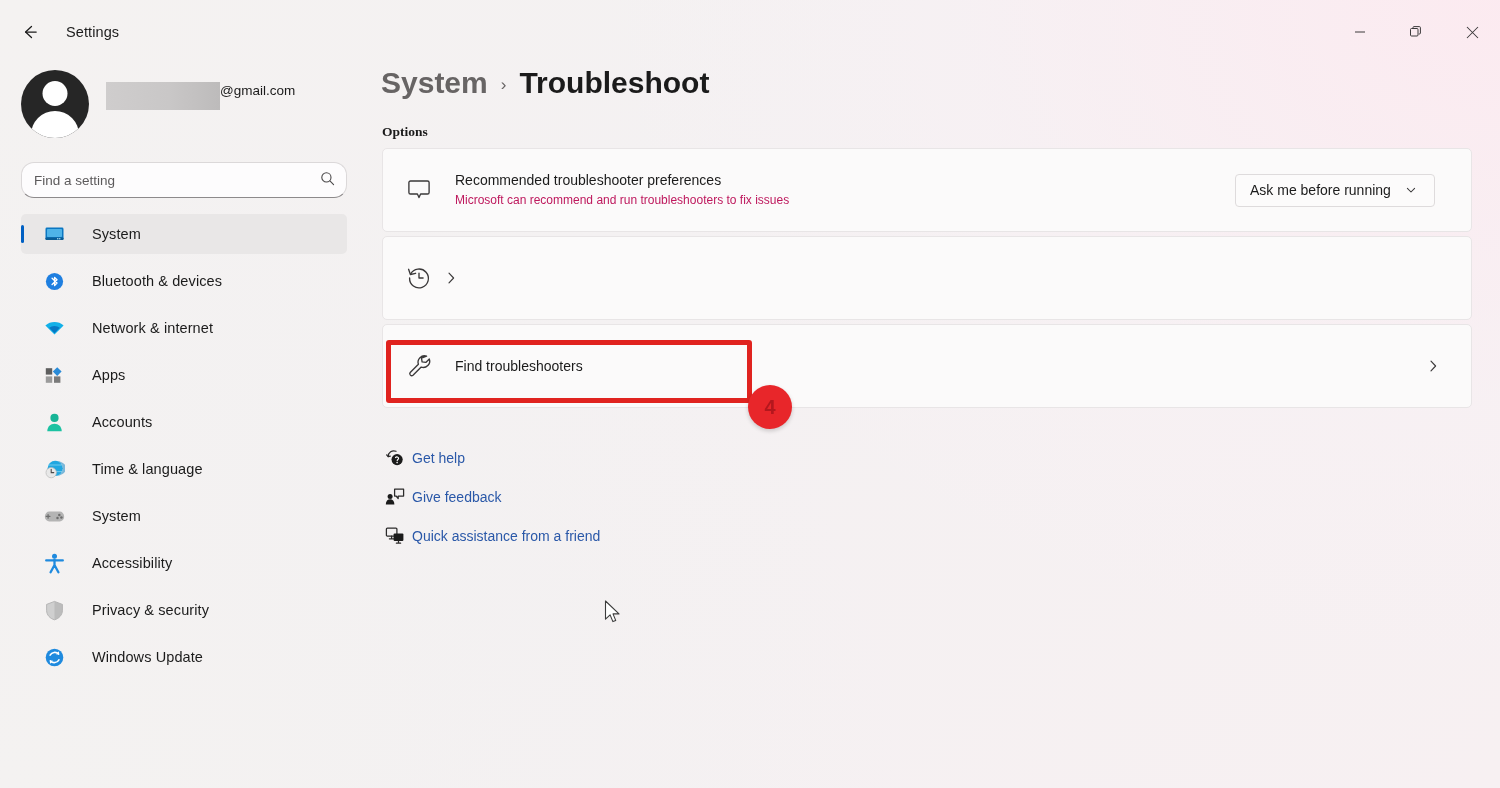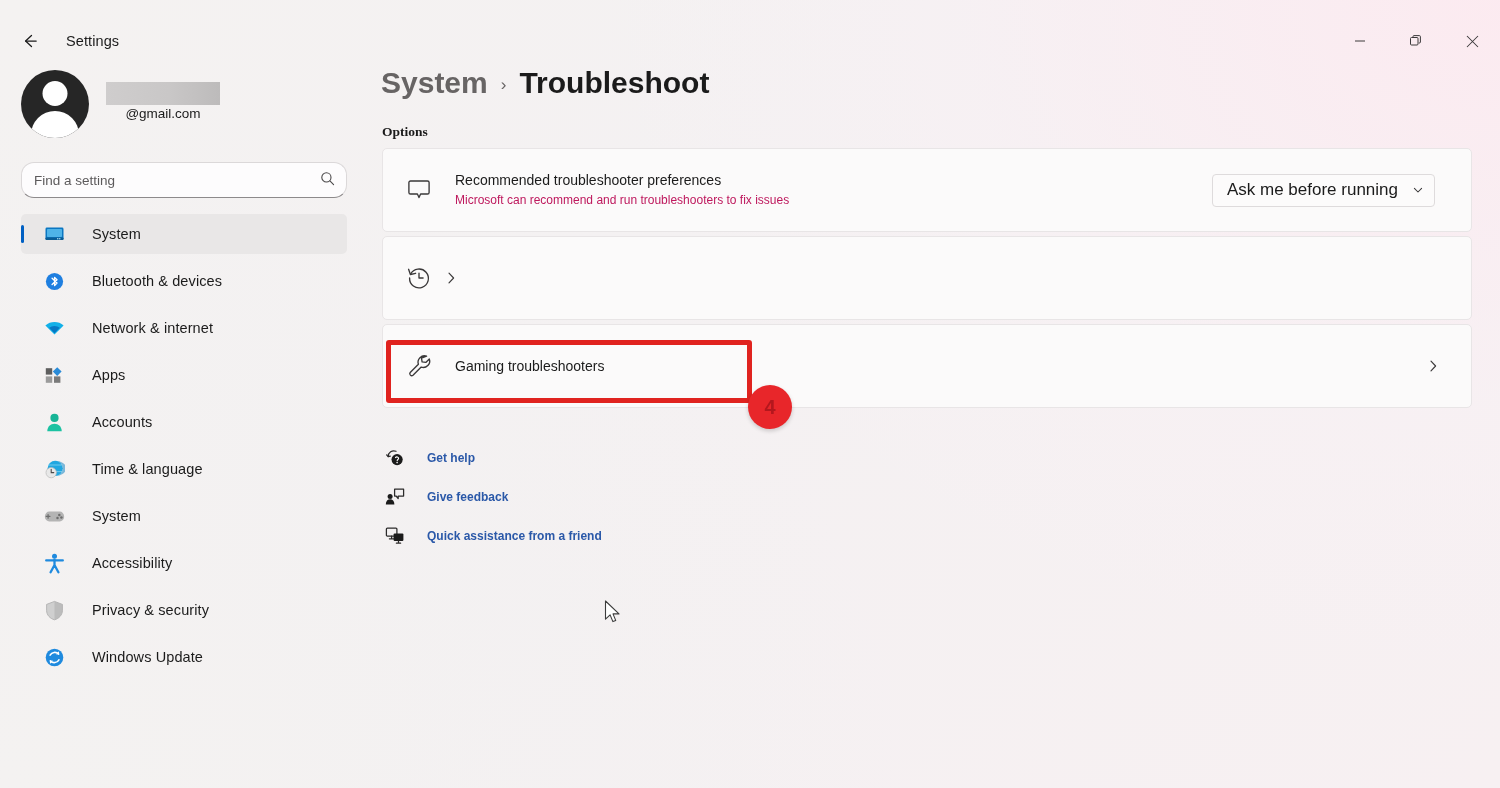--- a/index.html
+++ b/index.html
@@ -25,21 +25,21 @@
     background:
       radial-gradient(1200px 900px at 100% 0%, rgba(252,234,240,0.95) 0%, rgba(248,240,244,0.55) 45%, rgba(243,241,241,0) 75%),
       radial-gradient(900px 700px at 0% 100%, rgba(244,242,241,1) 0%, rgba(243,241,241,0.6) 60%, rgba(243,241,241,0) 100%),
       linear-gradient(135deg, #f4f2f1 0%, #f4f1f2 40%, #f7f0f2 100%);
     overflow: hidden;
   }
 
   
   #titlebar {
     position: absolute;
-    top: 13px; left: 0;
+    top: 4px; left: 0;
     width: 1500px;
     height: 56px;
     display: flex;
     align-items: center;
   }
 
   .back-btn {
     width: 40px; height: 34px;
     margin-left: 10px;
     display: flex; align-items: center; justify-content: center;
@@ -106,24 +106,23 @@
     position: absolute;
     left: 50%; top: 41px;
     transform: translateX(-50%);
     width: 48px; height: 42px;
     border-radius: 24px 24px 0 0;
     background: #fff;
   }
   .account-text {
     margin-left: 17px;
     display: flex;
-    align-items: center;
+    align-items: flex-start;
     position: relative;
     height: 40px;
-    flex-direction: column;
   }
   .redacted {
     display: inline-block;
     width: 114px;
     height: 28px;
     background: linear-gradient(90deg, #cfcdcd 0%, #c9c7c7 55%, #bdbbbb 100%);
     position: relative;
     top: -2px;
   }
   .email-domain {
@@ -279,21 +278,21 @@
     background: #fcfbfb;
     border: 1px solid #dedbdc;
     border-radius: 4px;
     display: flex;
     align-items: center;
     padding: 0 10px 0 14px;
     margin-right: 16px;
     cursor: default;
   }
   .combo-value {
-    font-size: 17px;
+    font-size: 14px;
     color: #1b1b1b;
     white-space: nowrap;
   }
   .combo-caret {
     margin-left: 14px;
     display: flex; align-items: center;
   }
 
   
   .annot-box {
@@ -331,24 +330,23 @@
     align-items: center;
     height: 39px;
     cursor: default;
   }
   .link-icon {
     width: 26px; height: 26px;
     display: flex; align-items: center; justify-content: center;
     flex: none;
   }
   .link-text {
-    margin-left: 19px;
-    font-size: 12px;
+    margin-left: 4px;
+    font-size: 14px;
     color: #2a58a8;
-    font-weight: bold;
   }
 
   
   #cursor {
     position: absolute;
     left: 604px;
     top: 600px;
     width: 18px;
     height: 26px;
     pointer-events: none;
@@ -576,21 +574,21 @@
         </span>
       </div>
 
       <div class="card">
         <span class="card-icon">
           <svg width="26" height="26" viewBox="0 0 26 26">
             <path d="M20.6 3.2 A6.4 6.4 0 0 0 12.4 11.3 L4.2 19.5 a2 2 0 0 0 2.8 2.8 L15.2 14.1 A6.4 6.4 0 0 0 23.3 5.9 L19.8 9.4 L16.1 8.8 L15.5 5.1 Z" fill="none" stroke="#3a3839" stroke-width="1.35" stroke-linejoin="round"></path>
           </svg>
         </span>
         <div class="card-body">
-          <div class="card-title">Gaming troubleshooters</div>
+          <div class="card-title">Find troubleshooters</div>
         </div>
         <span class="chevron-right">
           <svg width="14" height="14" viewBox="0 0 14 14">
             <path d="M5 2.2 L9.6 7 L5 11.8" fill="none" stroke="#3a3839" stroke-width="1.15" stroke-linecap="round" stroke-linejoin="round"></path>
           </svg>
         </span>
       </div>
 
     </div>
 

